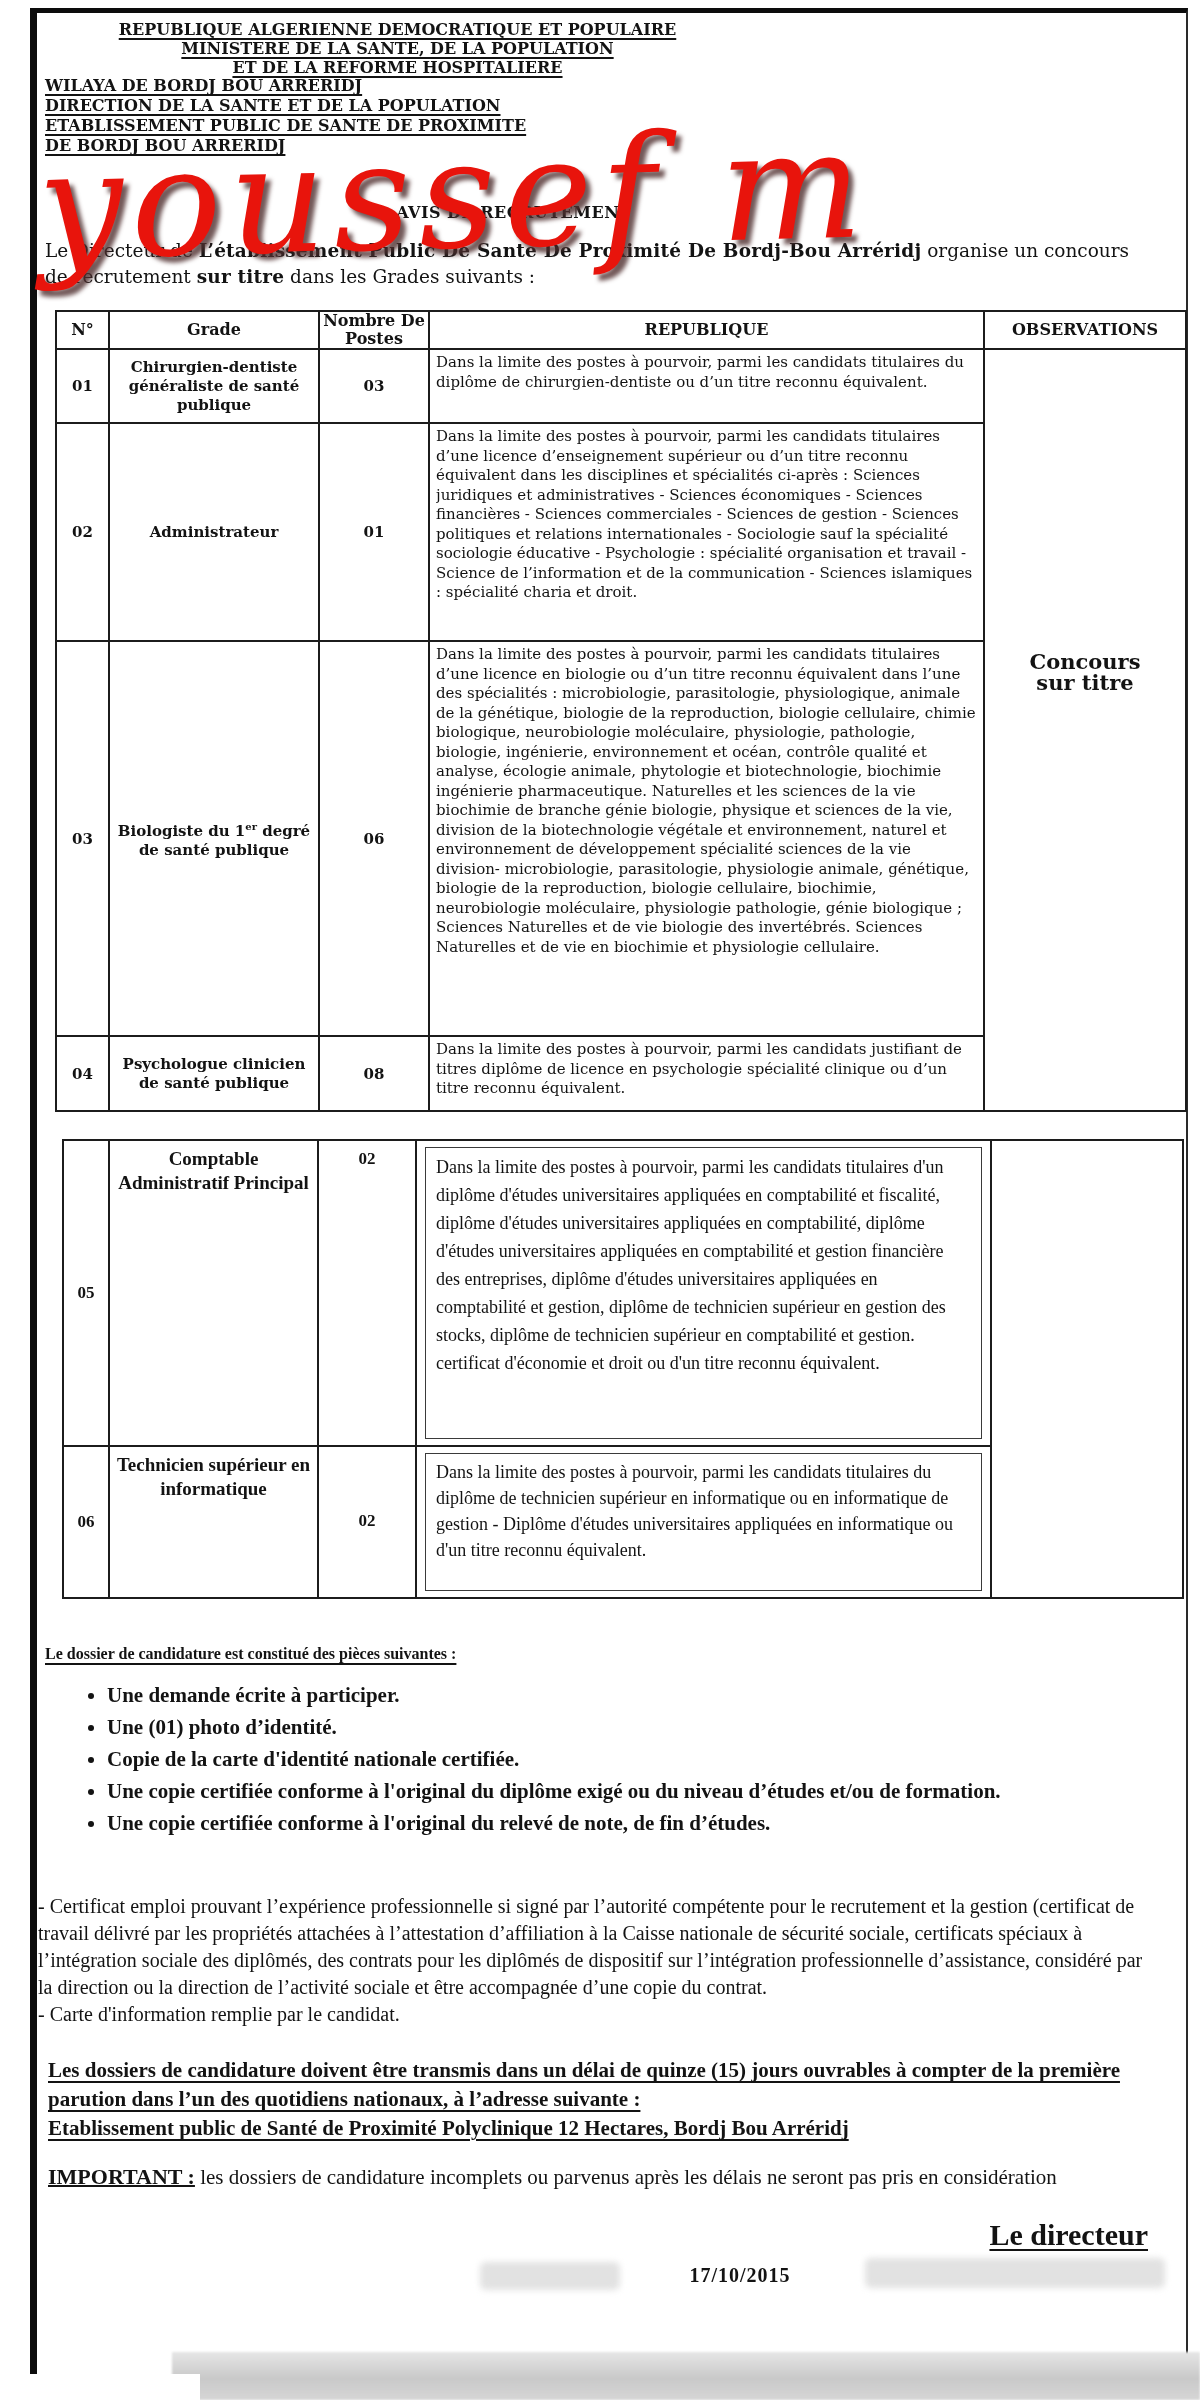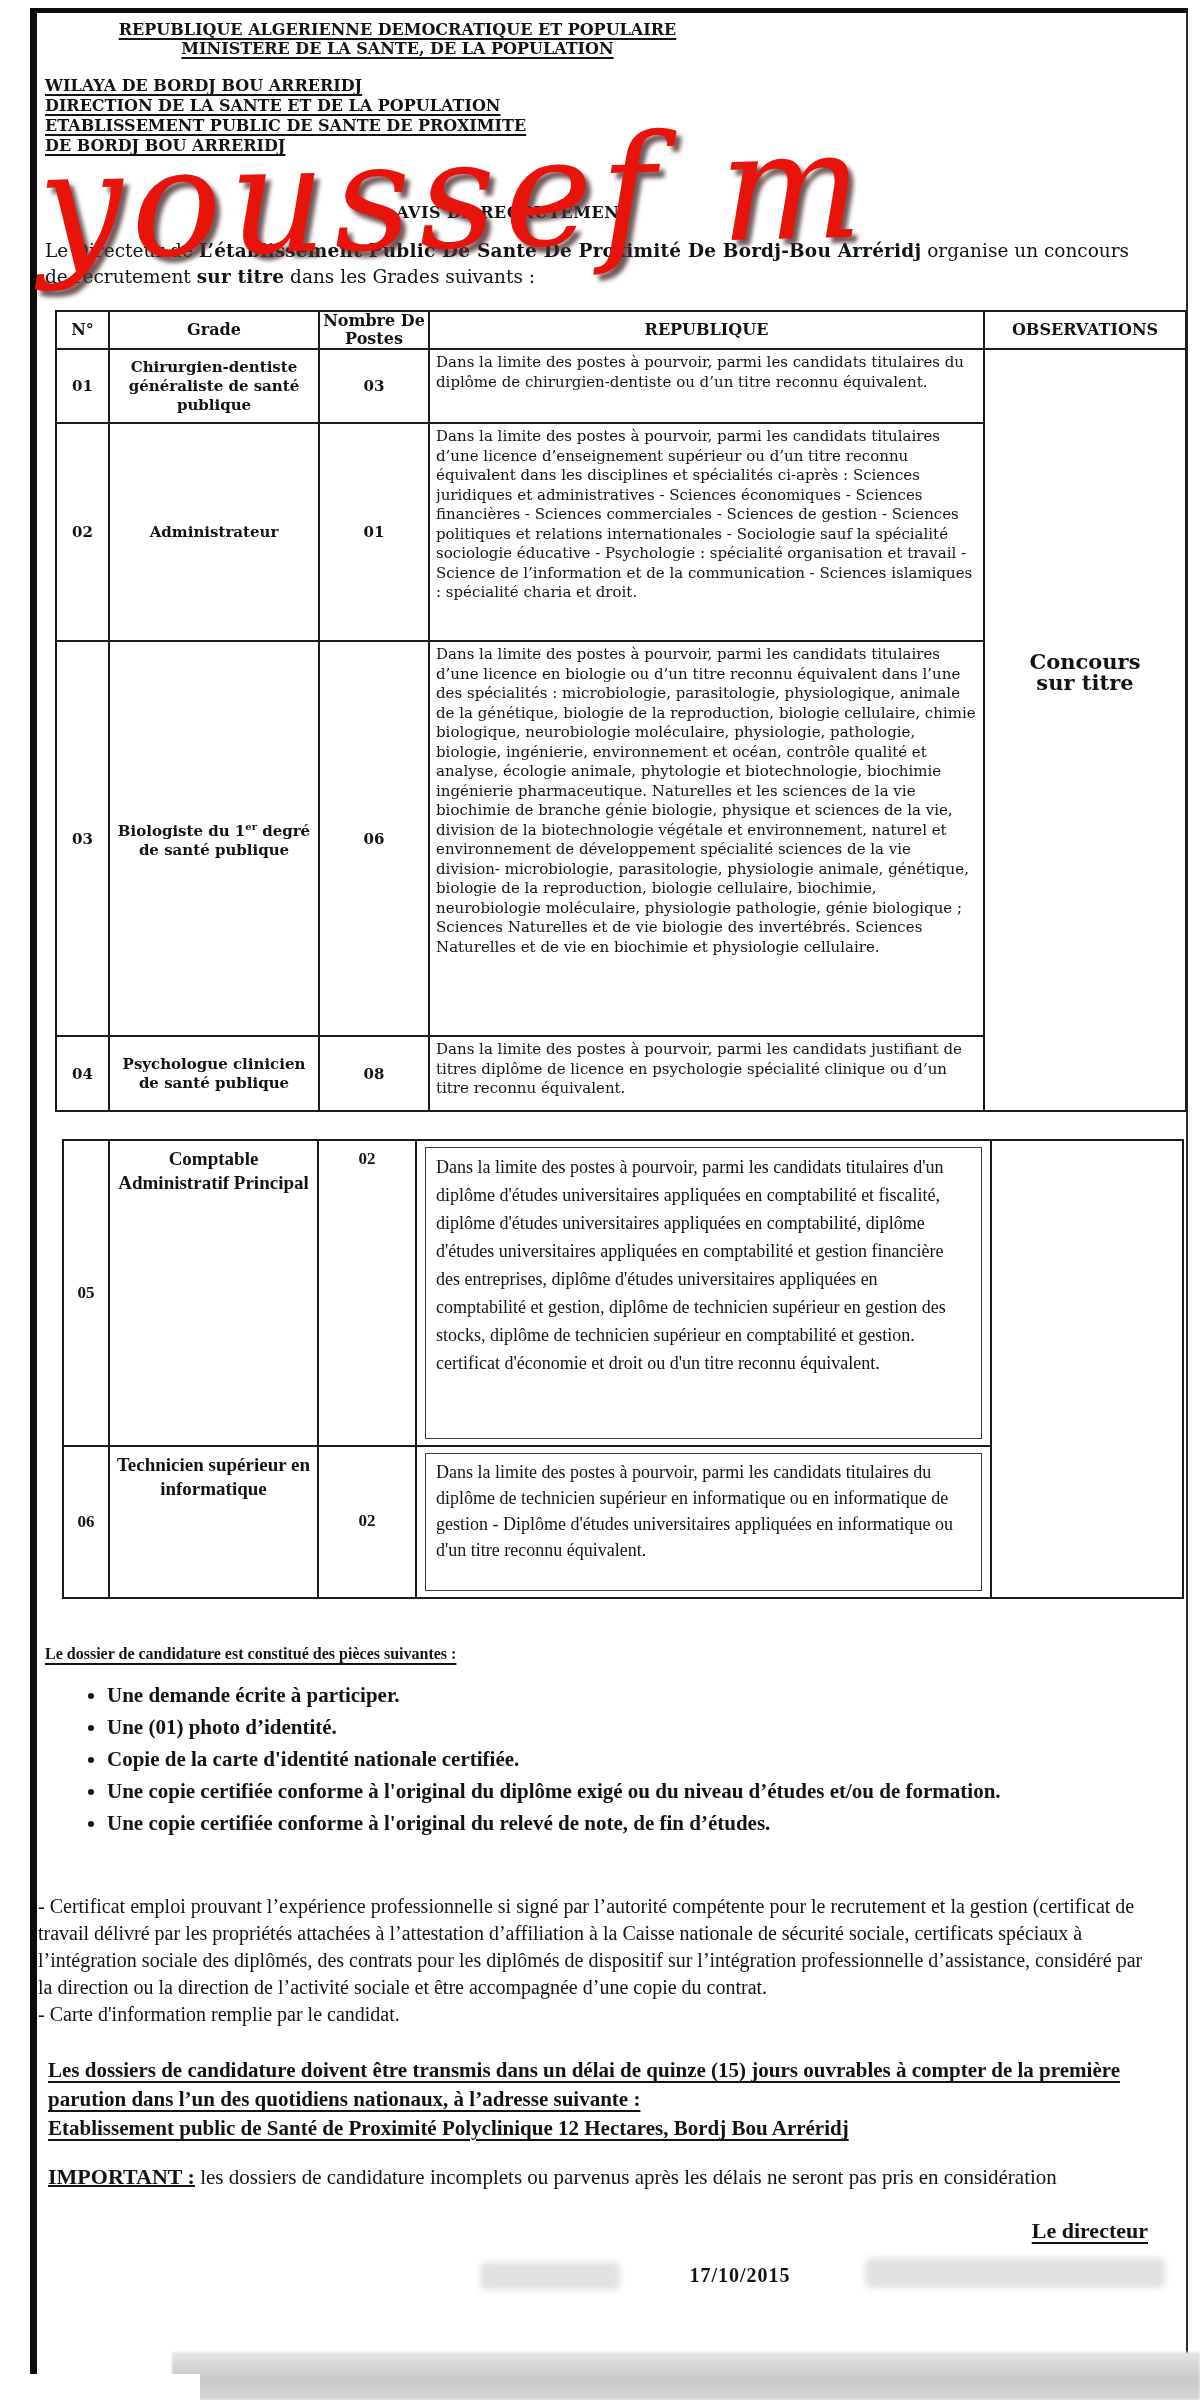--- a/index.html
+++ b/index.html
@@ -60,39 +60,40 @@
     text-decoration:underline;text-decoration-thickness:2px;text-underline-offset:4px;}
   .bullets{left:75px;top:1680px;width:1065px;margin:0;padding-left:32px;
     font-size:21px;font-weight:bold;line-height:30px;}
   .bullets li{margin-bottom:2px;}
   .cert{left:38px;top:1893px;width:1105px;font-size:20px;line-height:27px;}
   .cert p{margin:0;}
   .deadline{left:48px;top:2056px;width:1078px;font-size:21px;font-weight:bold;line-height:29px;
     text-decoration:underline;text-decoration-thickness:2px;text-underline-offset:4px;}
   .important{left:48px;top:2162px;width:1105px;font-size:21px;line-height:29px;}
   .important .lbl{font-weight:bold;text-decoration:underline;text-decoration-thickness:2px;font-size:22px;}
-  .signature{right:52px;top:2218px;font-size:22px;font-weight:bold;
+  .signature{right:52px;top:2218px;font-size:30px;font-weight:bold;
     text-decoration:underline;text-decoration-thickness:2px;text-underline-offset:4px;}
   .datestamp{left:620px;top:2264px;width:240px;text-align:center;font-size:20px;font-weight:bold;letter-spacing:1px;}
   
   .smudge{background:#e2e2e2;filter:blur(3px);border-radius:6px;}
   .smudge-left{left:480px;top:2262px;width:140px;height:28px;}
   .smudge-right{left:865px;top:2258px;width:300px;height:30px;}
   .bottom-bar{left:172px;top:2352px;width:1028px;height:48px;
     background:linear-gradient(180deg,#e6e6e6 0%,#c9c9c9 55%,#d6d6d6 100%);filter:blur(1px);}
   .corner-gap{left:0px;top:2374px;width:200px;height:26px;background:#fff;}
 </style>
 </head>
 <body>
 
 <div class="frame"></div>
 
 <div class="abs hdr-center">
   <div>REPUBLIQUE ALGERIENNE DEMOCRATIQUE ET POPULAIRE</div>
   <div>MINISTERE DE LA SANTE, DE LA POPULATION</div>
+  <div>ET DE LA REFORME HOSPITALIERE</div>
 </div>
 
 <div class="abs org-block">
   <div>WILAYA DE BORDJ BOU ARRERIDJ</div>
   <div>DIRECTION DE LA SANTE ET DE LA POPULATION</div>
   <div>ETABLISSEMENT PUBLIC DE SANTE DE PROXIMITE</div>
   <div>DE BORDJ BOU ARRERIDJ</div>
 </div>
 
 <div class="abs avis">AVIS DE RECRUTEMENT</div>

